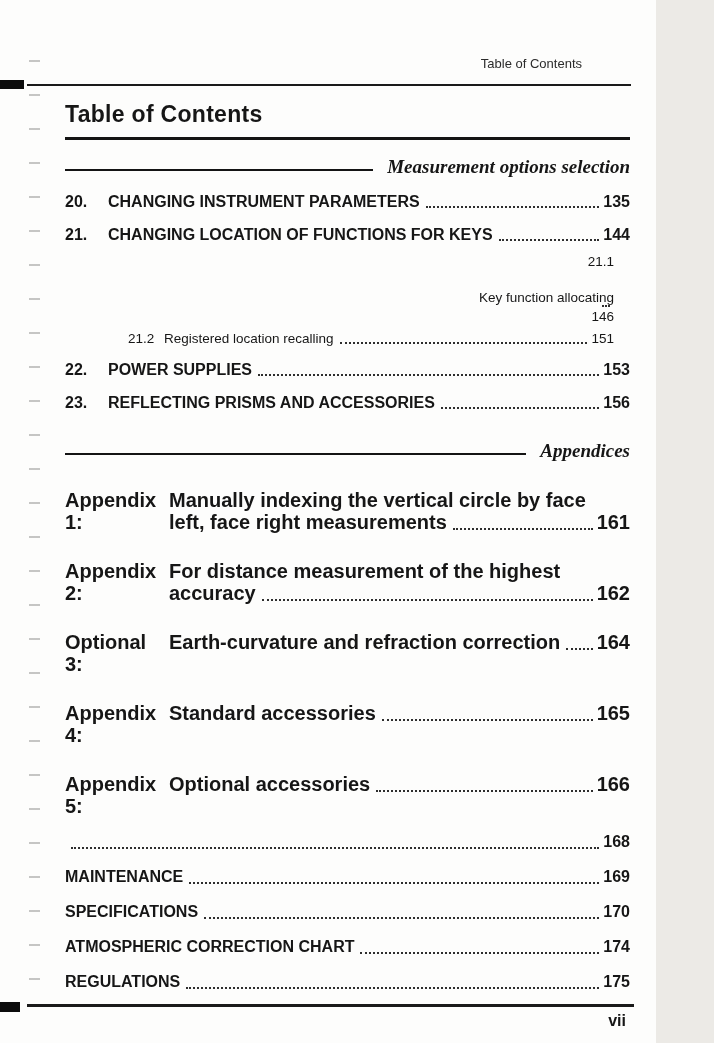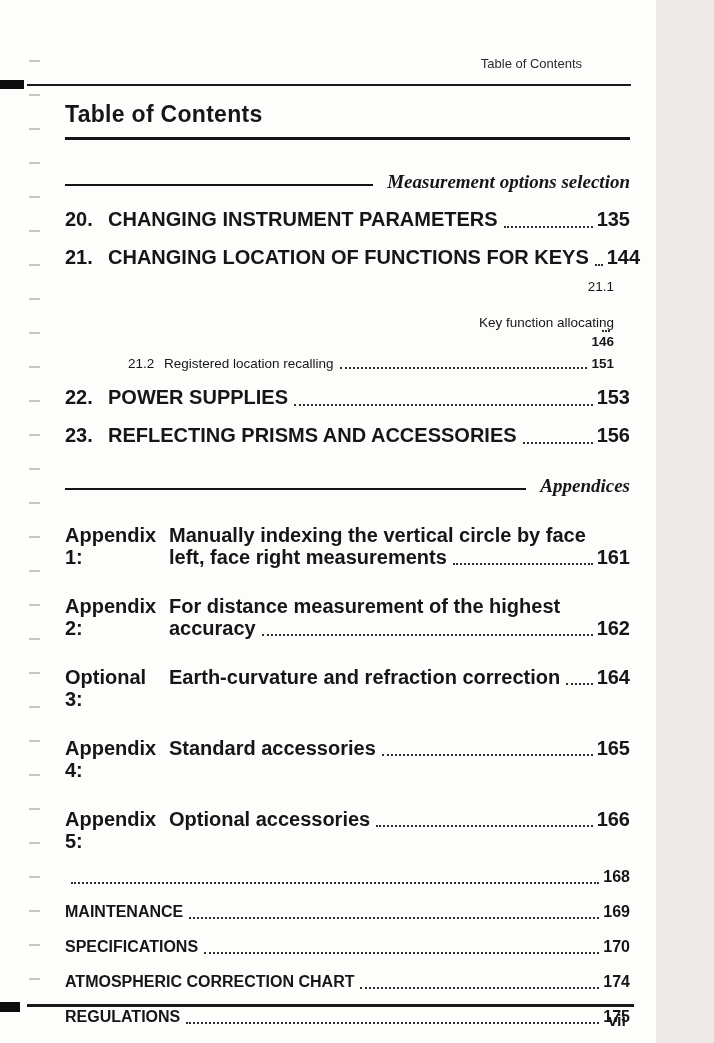--- a/index.html
+++ b/index.html
@@ -41,38 +41,38 @@
 
   .doc-title {
     font-size: 23px; font-weight: bold; letter-spacing: 0.3px;
     border-bottom: 3px solid #141414; padding-bottom: 9px;
   }
 
   .sec-head {
     display: flex; align-items: center;
     font-family: "Liberation Serif", serif;
     font-style: italic; font-weight: bold; font-size: 19px;
-    margin-top: 31px;
+    margin-top: 16px;
   }
   .sec-head.appendices { margin-top: 28px; }
   .sec-head .rule { flex: 1; height: 2px; background: #141414; margin-right: 14px; position: relative; top: 3px; }
 
   .row  { display: flex; align-items: flex-end; }
   .dots { flex: 1; min-width: 8px; border-bottom: 2.6px dotted #2e2e2e; margin: 0 4px 3px 6px; }
   .pg   { font-weight: bold; white-space: nowrap; }
   .txt  { white-space: nowrap; }
 
-  .entry      { font-weight: bold; font-size: 20px; }
+  .entry      { font-weight: bold; font-size: 16px; }
   .entry.main { margin-top: 15px; }
   .entry .num { flex: 0 0 43px; }
 
   .entry.sub { font-weight: normal; font-size: 13.5px; margin-top: 7px; padding-left: 63px; padding-right: 16px; }
   .entry.sub .num  { flex: 0 0 36px; }
   .entry.sub .dots { border-bottom-width: 2px; margin-bottom: 2px; }
-  .entry.sub .pg   { font-weight: bold; }
+  .entry.sub .pg   { font-weight: normal; }
   .entry.sub.first { margin-top: 10px; flex-direction: column; }
 
   .app { display: flex; font-weight: bold; font-size: 20px; margin-top: 27px; line-height: 22px; }
   .app .lbl  { flex: 0 0 104px; }
   .app .body { flex: 1; min-width: 0; }
 
   .plain { font-weight: bold; font-size: 16px; margin-top: 15px; line-height: 20px; }
 </style>
 </head>
 <body>

